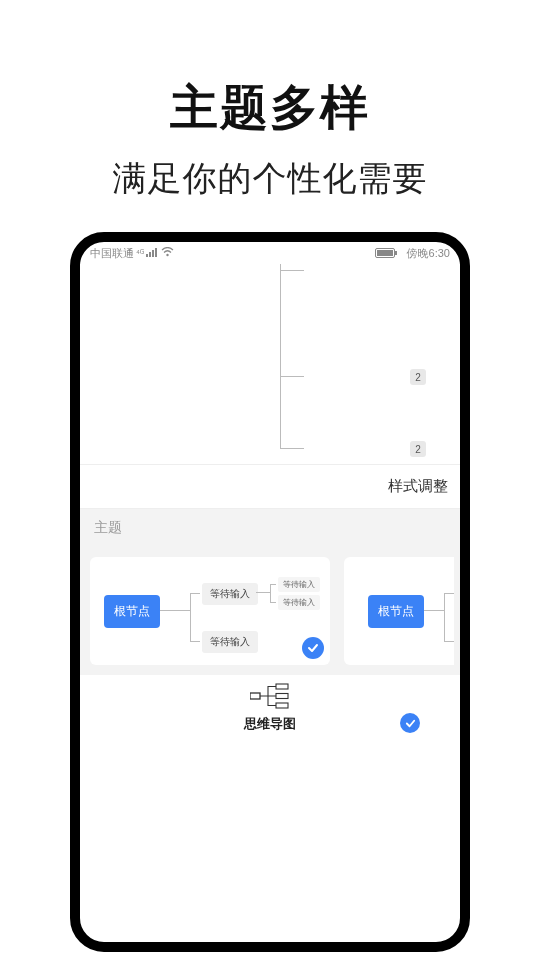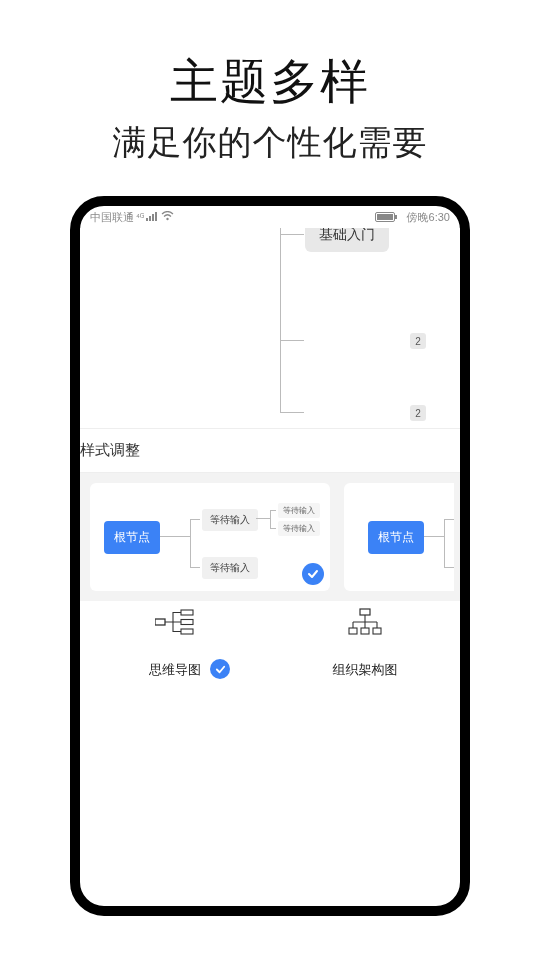--- a/index.html
+++ b/index.html
@@ -6,31 +6,31 @@
   body {
     width: 540px;
     height: 960px;
     background: #fff;
     font-family: -apple-system, "PingFang SC", "Microsoft YaHei", sans-serif;
     overflow: hidden;
   }
   .promo-title {
     text-align: center;
     font-size: 48px;
-    font-weight: 400;
+    font-weight: 700;
     color: #111;
-    margin-top: 50px;
+    margin-top: 76px;
     letter-spacing: 2px;
   }
   .promo-subtitle {
     text-align: center;
     font-size: 34px;
     font-weight: 500;
     color: #222;
-    margin-top: 6px;
+    margin-top: 16px;
     letter-spacing: 1px;
   }
   .phone-frame {
     width: 400px;
     height: 720px;
     margin: 30px auto 0;
     border: 10px solid #000;
     border-radius: 34px;
     background: #fff;
     overflow: hidden;
@@ -111,24 +111,24 @@
   .con-line {
     position: absolute;
     border-left: 1.5px solid #bbb;
   }
   .con-h {
     position: absolute;
     border-top: 1.5px solid #bbb;
   }
 
   .panel-title {
-    text-align: left;
+    text-align: right;
     font-size: 15px;
     color: #333;
-    padding: 12px 0;
+    padding: 12px 12px;
     border-top: 1px solid #eee;
     border-bottom: 1px solid #eee;
   }
   .section-label {
     background: #f3f3f3;
     color: #999;
     font-size: 14px;
     padding: 10px 14px;
   }
   .theme-row {
@@ -185,22 +185,23 @@
   .shape-row {
     background: #fff;
     display: flex;
     padding: 6px 0 14px;
   }
   .shape-item {
     flex: 1;
     display: flex;
     flex-direction: column;
     align-items: center;
-    gap: 24px;
-    position: relative;
+    gap: 4px;
+    position: relative;
+    font-weight: bold;
   }
   .shape-icon {
     width: 40px; height: 30px;
     display:flex; align-items:center; justify-content:center;
   }
   .shape-label {
     font-size: 13px;
     color: #222;
   }
   .shape-check {
@@ -250,29 +251,29 @@
     </div>
   </div>
 
 
   <div class="canvas">
     <div class="con-line" style="left:200px; top:-10px; height:195px;"></div>
     <div class="con-h" style="left:200px; top:6px; width:24px;"></div>
     <div class="con-h" style="left:200px; top:112px; width:24px;"></div>
     <div class="con-h" style="left:200px; top:184px; width:24px;"></div>
 
-    <div class="node" style="left:225px; top:-10px;">基础入门</div>
 
     <div class="badge" style="left:330px; top:105px;">2</div>
 
     <div class="badge" style="left:330px; top:177px;">2</div>
   </div>
 
   <div class="panel-title">样式调整</div>
 
+  <div class="section-label">主题</div>
 
   <div class="theme-row">
     <div class="theme-card">
       <div class="tc-root" style="left:14px; top:38px;">根节点</div>
       <div class="tc-line" style="left:70px;top:53px;width:30px;height:1px;"></div>
       <div class="tc-line" style="left:100px;top:36px;width:1px;height:48px;"></div>
       <div class="tc-line" style="left:100px;top:36px;width:10px;height:1px;"></div>
       <div class="tc-line" style="left:100px;top:84px;width:10px;height:1px;"></div>
       <div class="tc-child" style="left:112px; top:26px;">等待输入</div>
       <div class="tc-line" style="left:166px;top:35px;width:14px;height:1px;"></div>
@@ -309,28 +310,16 @@
           <path d="M10 13 H18 V3.5 H26 M18 13 H26 M18 13 V22.5 H26" stroke="#333" stroke-width="1.1" fill="none"></path>
         </svg>
       </div>
       <div class="shape-label">思维导图</div>
       <div class="shape-check">
         <svg width="11" height="11" viewBox="0 0 12 12">
               <path d="M2 6 L5 9 L10 3" stroke="#fff" stroke-width="2" fill="none" stroke-linecap="round" stroke-linejoin="round"></path>
             </svg>
       </div>
     </div>
-    <div class="shape-item">
-      <div class="shape-icon">
-        <svg width="36" height="28" viewBox="0 0 36 28">
-          <rect x="13" y="1" width="10" height="6" fill="none" stroke="#333" stroke-width="1.2"></rect>
-          <rect x="2" y="20" width="8" height="6" fill="none" stroke="#333" stroke-width="1.1"></rect>
-          <rect x="14" y="20" width="8" height="6" fill="none" stroke="#333" stroke-width="1.1"></rect>
-          <rect x="26" y="20" width="8" height="6" fill="none" stroke="#333" stroke-width="1.1"></rect>
-          <path d="M18 7 V14 M6 14 H30 M6 14 V20 M18 14 V20 M30 14 V20" stroke="#333" stroke-width="1.1" fill="none"></path>
-        </svg>
-      </div>
-      <div class="shape-label">组织架构图</div>
-    </div>
   </div>
 
 </div>
 </div>
 
 </body></html>

